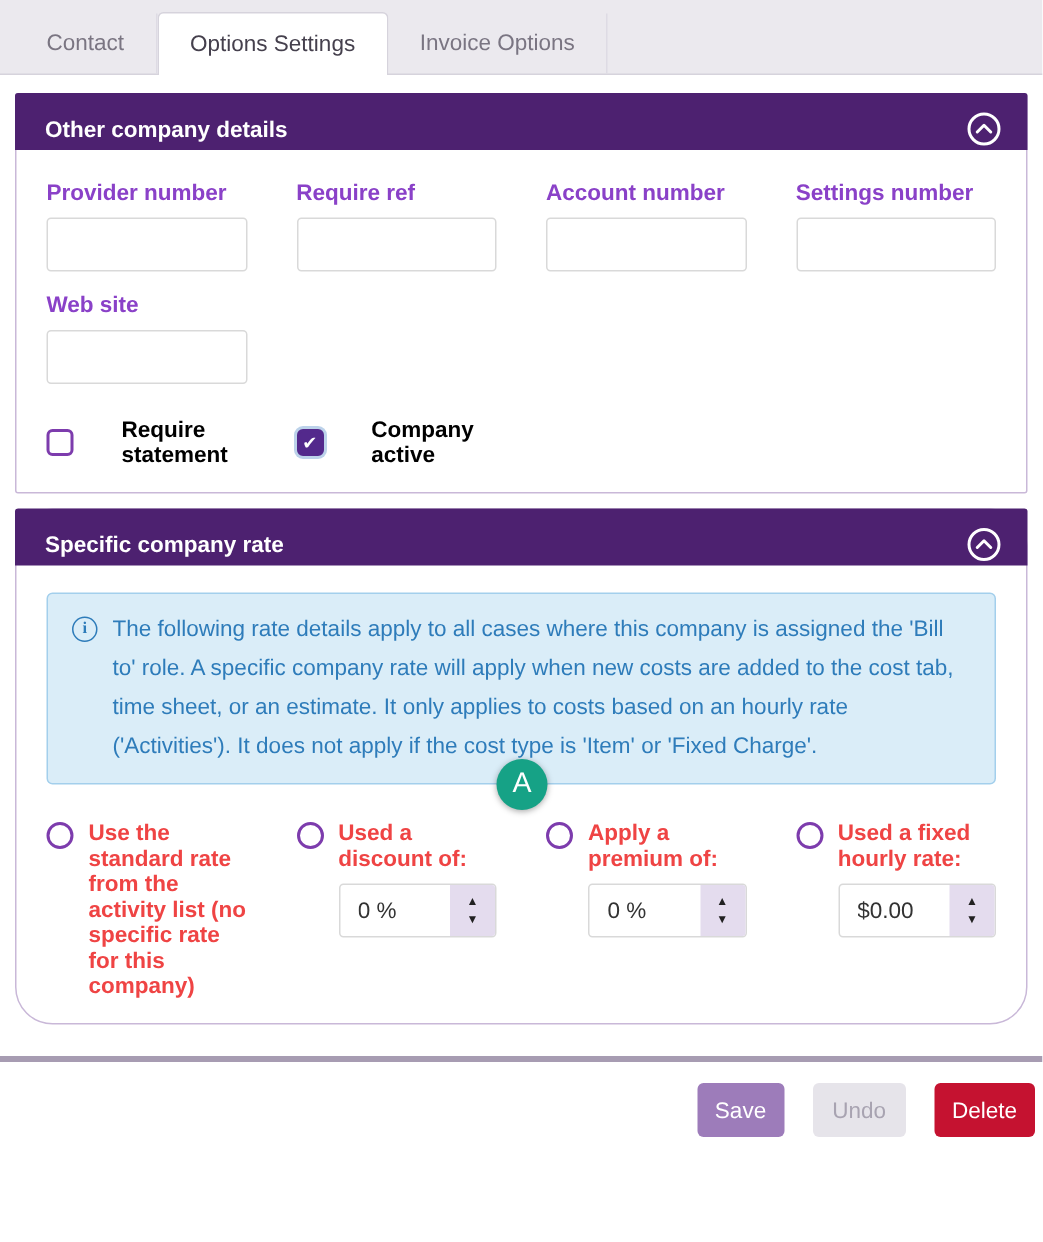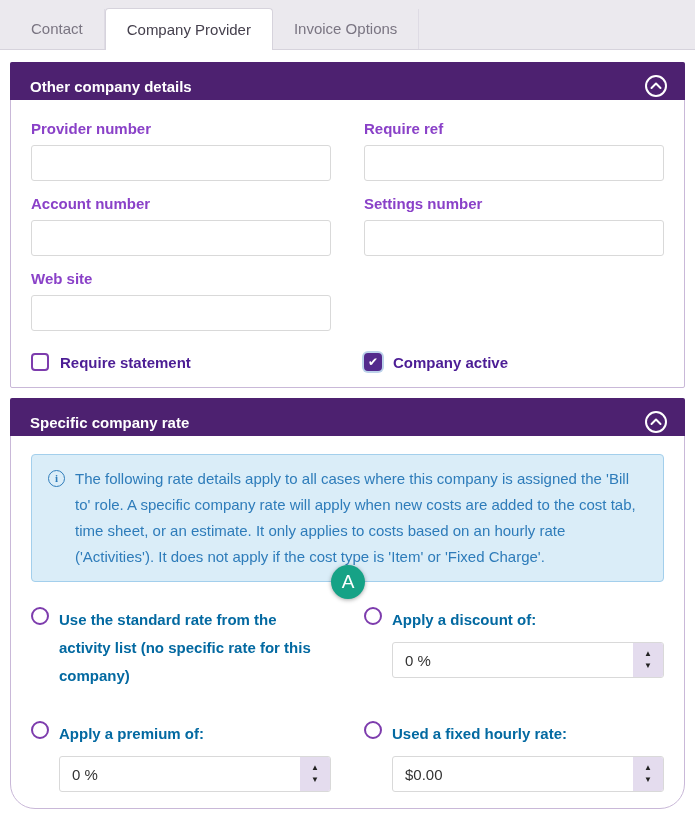--- a/index.html
+++ b/index.html
@@ -38,36 +38,36 @@
     background:#4d2170; height:38px;
     display:flex; align-items:center; justify-content:space-between;
     padding:10px 16px 0 20px; margin:-1px -1px 0 -1px;
     border-radius:2px 2px 0 0;
   }
   .panel-title { color:#ffffff; font-size:15px; font-weight:bold; }
   .collapse-btn { width:26px; height:26px; display:flex; align-items:center; justify-content:center; cursor:pointer; }
 
   .panel-body { padding:6px 20px 16px 20px; }
 
-  .grid2 { display:grid; grid-template-columns:1fr 1fr; column-gap:33px; }
+  .grid2 { display:grid; grid-template-columns:1fr 1fr 1fr 1fr; column-gap:33px; }
 
   .field label {
     display:block; margin:14px 0 8px 0;
     color:#8a41c8; font-size:15px; font-weight:bold;
   }
   .field input {
     width:100%; height:36px; border:1px solid #d9d9d9; border-radius:3px;
     padding:0 12px; font-size:15px; color:#333;
     font-family:"Liberation Sans", sans-serif; outline:none;
   }
 
   
   .checks { margin-top:22px; }
   .check { display:flex; align-items:center; gap:11px; cursor:pointer; }
-  .check-label { color:#4c1d95; font-size:15px; font-weight:bold; }
+  .check-label { color:#000000; font-size:15px; font-weight:bold;margin-left:21px; }
   .checkbox {
     width:18px; height:18px; border:2px solid #7d3cad; border-radius:4px;
     display:flex; align-items:center; justify-content:center; flex:0 0 auto;
   }
   .checkbox .glyph { display:none; color:#fff; font-size:12px; line-height:1; }
   .checkbox.checked {
     background:#53298c; border-color:#53298c;
     box-shadow:0 0 0 2px #bcd2ea;
   }
   .checkbox.checked .glyph { display:block; }
@@ -96,21 +96,21 @@
 
   
   .options { margin-top:24px; row-gap:30px; }
   .option { display:flex; gap:10px; align-items:flex-start; }
   .radio {
     flex:0 0 18px; width:18px; height:18px; margin-top:1px;
     border:2px solid #7d3cad; border-radius:50%; cursor:pointer;
   }
   .option-body { flex:1; min-width:0; }
   .option-label {
-    display:block; color:#0369a1; font-size:15px; font-weight:bold; line-height:28px;
+    display:block; color:#ef4444; font-size:15px; font-weight:bold; line-height:17px;
   }
   .spinner { position:relative; margin-top:8px; height:36px; }
   .spinner input {
     width:100%; height:36px; border:1px solid #d9d9d9; border-radius:3px;
     padding:0 40px 0 12px; font-size:15px; color:#333;
     font-family:"Liberation Sans", sans-serif; outline:none;
   }
   .spin-btns {
     position:absolute; top:1px; right:1px; bottom:1px; width:30px;
     background:#e4dcee; border-radius:0 2px 2px 0;
@@ -131,21 +131,21 @@
   }
   .btn-save { background:#9d7cba; color:#fff; }
   .btn-undo { background:#e6e4ea; color:#a8a3b1; padding:0 13px; cursor:default; }
   .btn-delete { background:#c51230; color:#fff; }
 </style>
 </head>
 <body>
 
 <div class="tabbar">
   <div class="tab inactive-sep">Contact</div>
-  <div class="tab active">Company Provider</div>
+  <div class="tab active">Options Settings</div>
   <div class="tab inactive-sep">Invoice Options</div>
 </div>
 
 <div class="content">
 
   <section class="panel">
     <div class="panel-header">
       <span class="panel-title">Other company details</span>
       <span class="collapse-btn">
         <svg width="24" height="24" viewBox="0 0 24 24" fill="none">
@@ -221,21 +221,21 @@
         <div class="option">
           <span class="radio"></span>
           <div class="option-body">
             <span class="option-label">Use the standard rate from the activity list (no specific rate for this company)</span>
           </div>
         </div>
 
         <div class="option">
           <span class="radio"></span>
           <div class="option-body">
-            <span class="option-label">Apply a discount of:</span>
+            <span class="option-label">Used a discount of:</span>
             <div class="spinner">
               <input type="text" value="0 %" style="">
               <div class="spin-btns">
                 <span>▲</span>
                 <span>▼</span>
               </div>
             </div>
           </div>
         </div>
 

